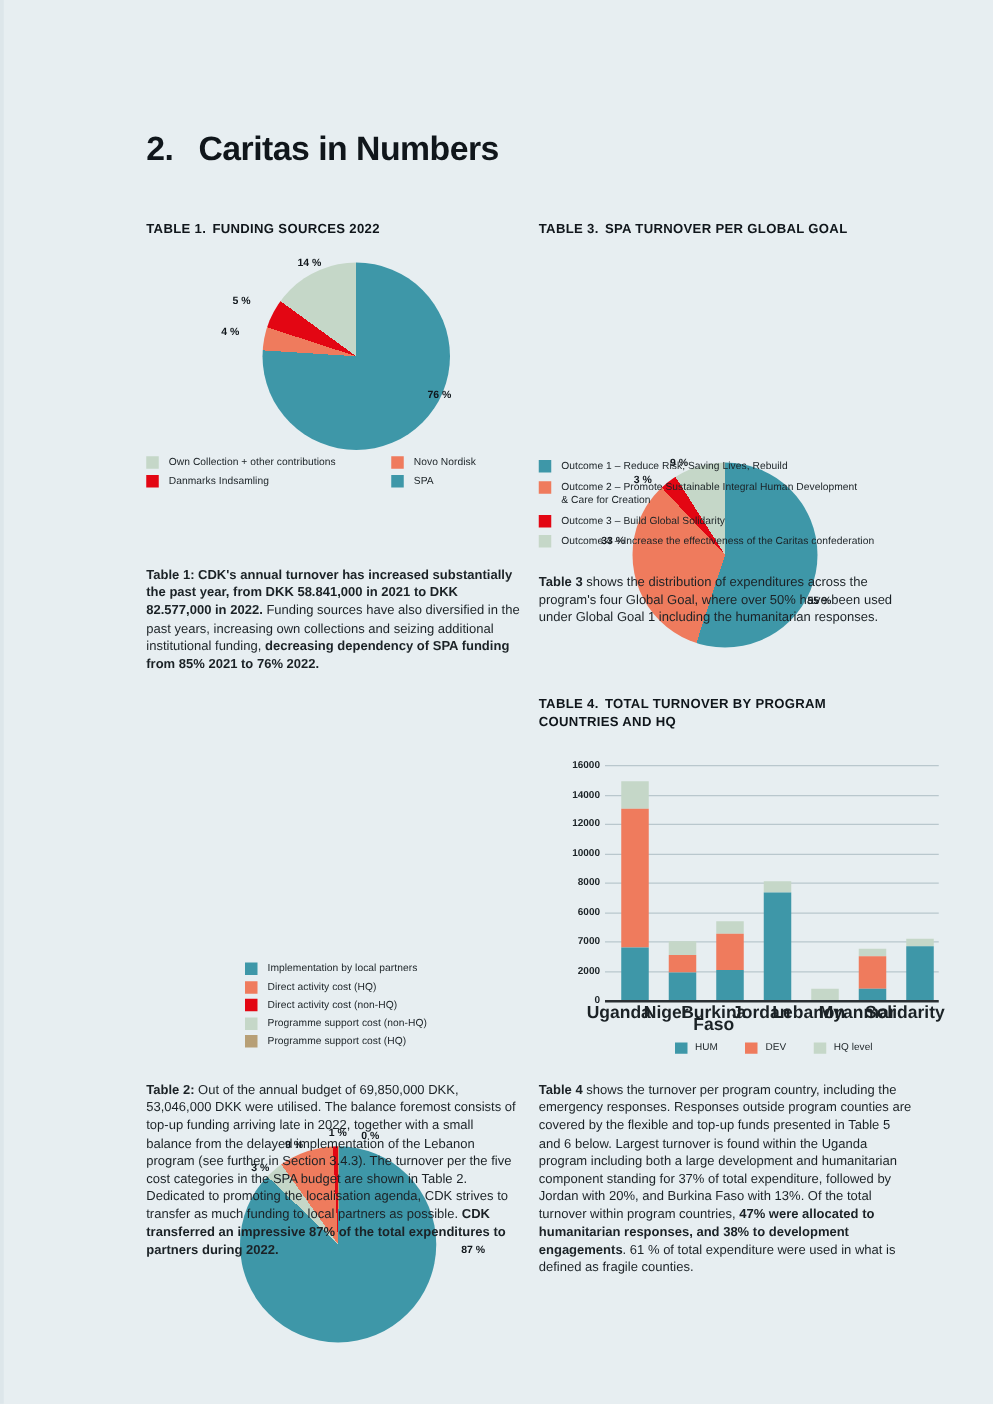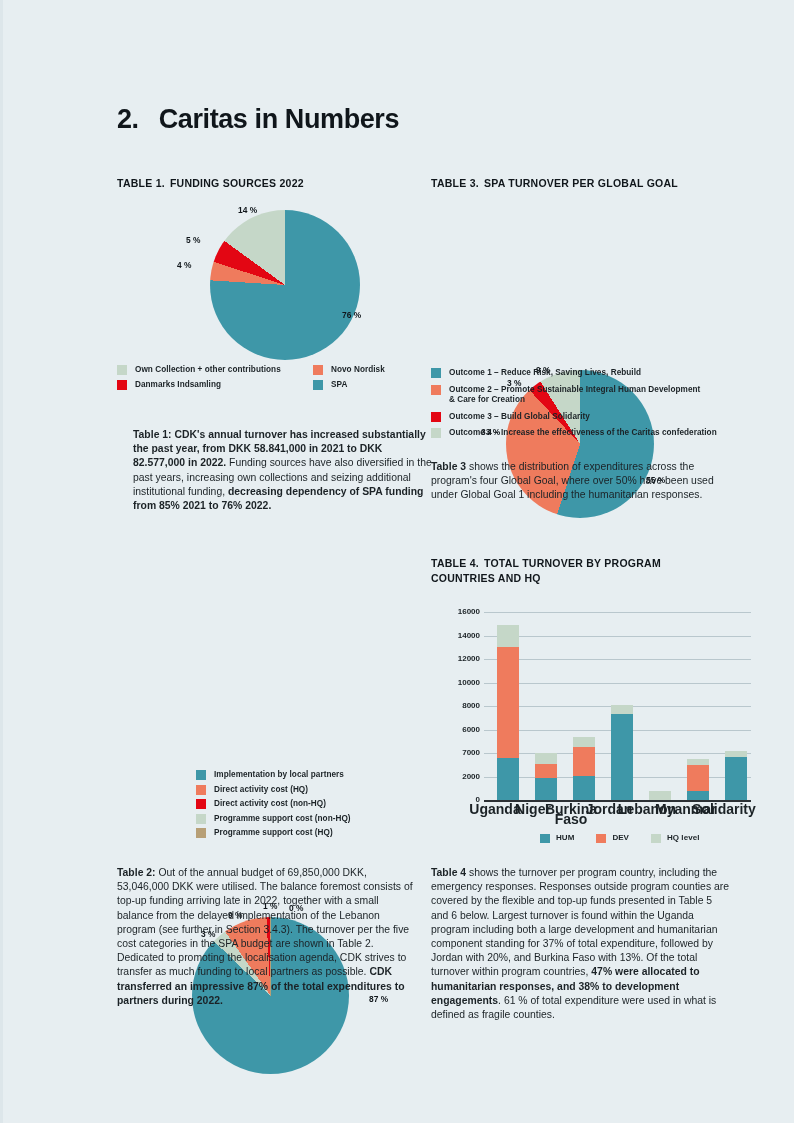--- a/index.html
+++ b/index.html
@@ -87,21 +87,21 @@
     margin-bottom: 4px;
   }
   .swatch {
     width: 10px; height: 10px;
     flex: 0 0 10px;
     margin-right: 8px;
     margin-top: 0px;
   }
   .legend-label {
     font-size: 8.2px;
-    font-weight: bold;
+    font-weight: normal;
     line-height: 10.5px;
     color: #1b2226;
     letter-spacing: 0.05px;
   }
   .legend-label .cont { display: block; }
 
   
   .barchart { position: absolute; }
   .bc-plot {
     position: absolute;
@@ -193,21 +193,21 @@
           <span class="legend-label">Novo Nordisk</span>
         </div>
         <div class="legend-row">
           <span class="swatch" style="background:#3e97a8;"></span>
           <span class="legend-label">SPA</span>
         </div>
       </div>
     </div>
   </div>
 
-  <div class="col-left body-text" style="top:428px;margin-left:16px;">
+  <div class="col-left body-text" style="top:454px;">
     <b>Table 1: CDK's annual turnover has increased substantially the past year, from DKK 58.841,000 in 2021 to DKK 82.577,000 in 2022.</b><span> Funding sources have also diversified in the past years, increasing own collections and seizing additional institutional funding, </span><b>decreasing dependency of SPA funding from 85% 2021 to 76% 2022.</b>
   </div>
 
   <div class="col-right" style="top:176px;">
     <div class="table-title">
       <span class="tnum">TABLE 3.</span><span>SPA TURNOVER PER GLOBAL GOAL</span>
     </div>
   </div>
 
   <div class="col-right pie-wrap" style="top:205px;height:155px;">

